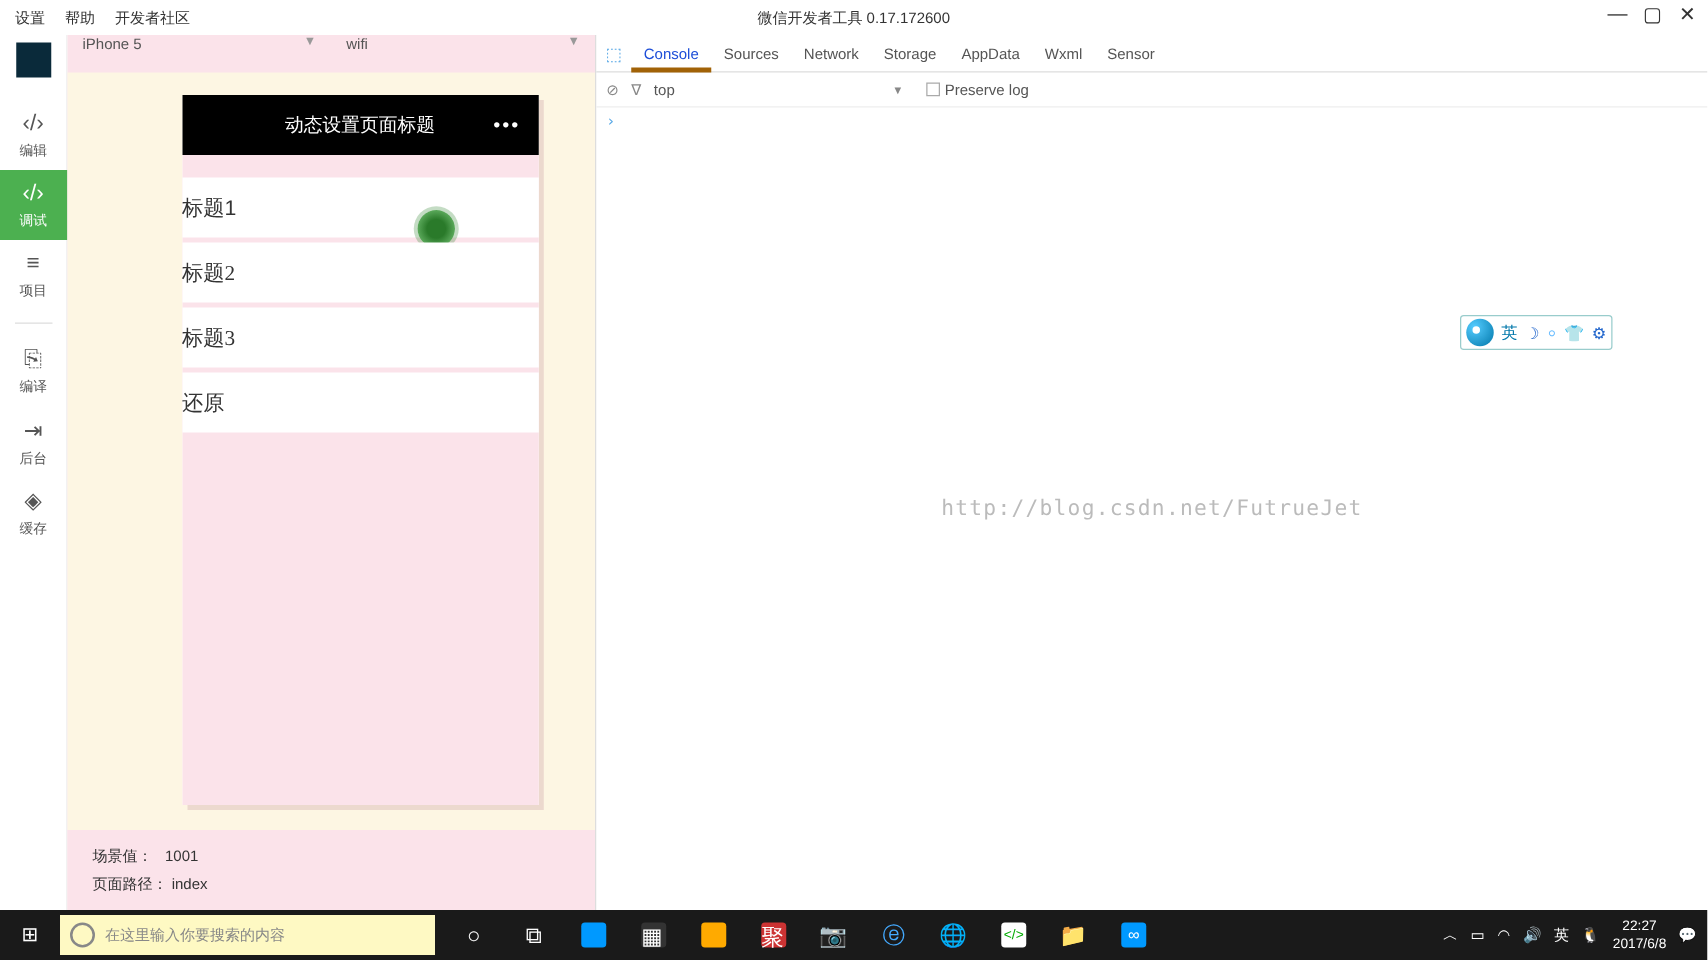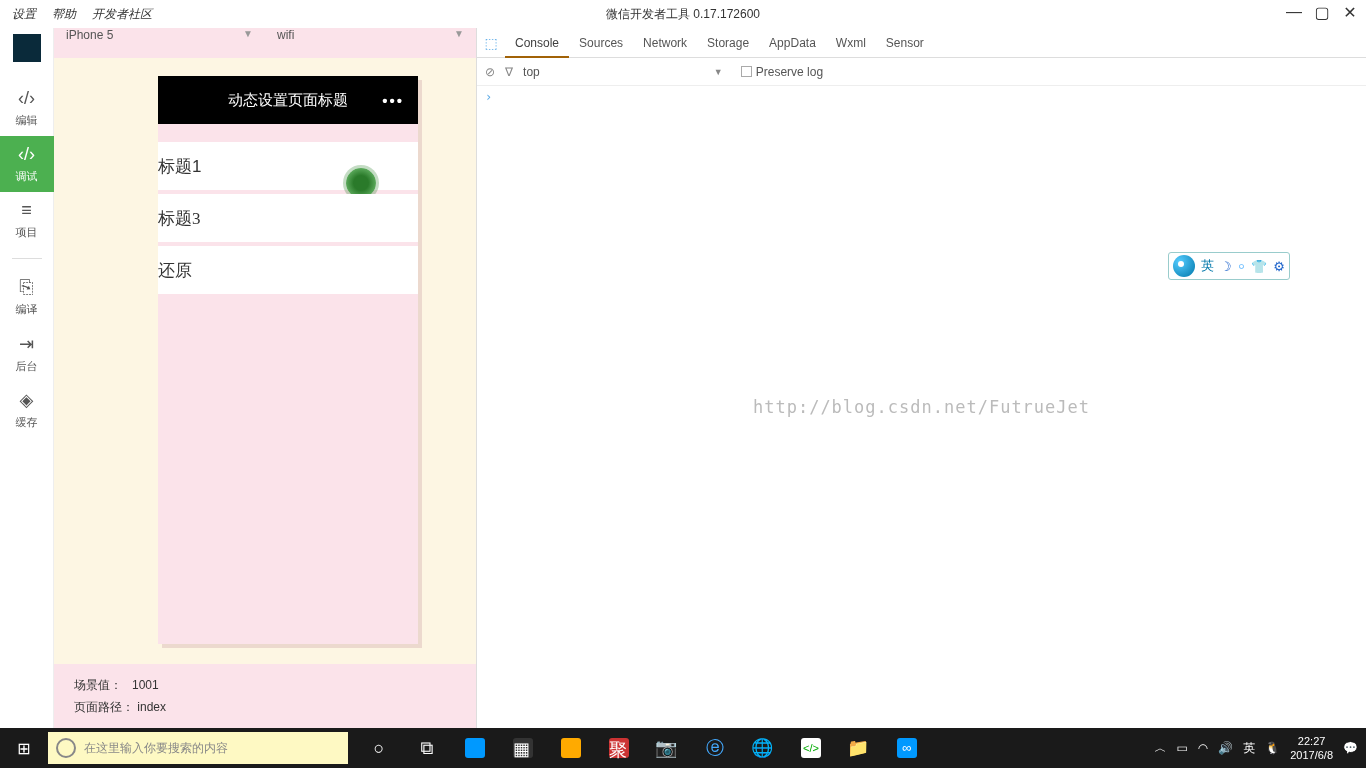--- a/index.html
+++ b/index.html
@@ -1,20 +1,20 @@
 <!DOCTYPE html>
 <html><head>
 <meta charset="utf-8">
 <style>
 * { margin:0; padding:0; box-sizing:border-box; font-family:"Microsoft YaHei",sans-serif; }
 body { width:1366px; height:768px; overflow:hidden; background:#fff; position:relative; }
 
 
 .menubar { height:28px; display:flex; align-items:center; padding:0 12px; font-size:12px; color:#333; }
-.menubar .mi { margin-right:16px; cursor:default;font-style:italic; }
+.menubar .mi { margin-right:16px; cursor:default; }
 .titlebar { position:absolute; top:0; left:0; right:0; height:28px; display:flex; align-items:center; justify-content:center; font-size:12px; color:#333; pointer-events:none; }
 .win-controls { position:absolute; top:4px; right:8px; display:flex; gap:12px; }
 .win-controls span { width:16px; height:16px; display:inline-flex; align-items:center; justify-content:center; color:#333; }
 
 
 .main { display:flex; height:700px; }
 
 
 .lbar { width:54px; background:#fff; border-right:1px solid #eee; display:flex; flex-direction:column; align-items:center; padding-top:6px; }
 .lbar .logo { width:28px; height:28px; background:#0a2a3a; margin-bottom:18px; }
@@ -22,36 +22,36 @@
 .lbar .tool.active { background:#4cb050; color:#fff; }
 .lbar .tool .ico { font-size:18px; margin-bottom:4px; }
 .lbar .sep { width:30px; height:1px; background:#ddd; margin:10px 0; }
 
 
 .simpanel { width:422px; background:#fbe3ea; display:flex; flex-direction:column; }
 .simhead { height:30px; display:flex; align-items:center; }
 .simhead .sel { flex:1; height:30px; display:flex; align-items:flex-start; justify-content:space-between; padding:0 12px; font-size:12px; color:#555; cursor:pointer; }
 .simhead .sel .arr { font-size:10px; color:#999; }
 .simbody { flex:1; background:#fdf6e3; position:relative; display:flex; justify-content:center; padding-top:18px; }
-.phone { width:260px; height:568px; background:#fff; box-shadow:4px 4px 0 rgba(200,150,160,.3); position:relative;margin-left:46px; }
+.phone { width:285px; height:568px; background:#fff; box-shadow:4px 4px 0 rgba(200,150,160,.3); position:relative;margin-left:46px; }
 .phone-nav { height:48px; background:#000; color:#fff; display:flex; align-items:center; justify-content:center; font-size:15px; position:relative; }
 .phone-nav .dots { position:absolute; right:14px; letter-spacing:2px; font-weight:bold; }
 .phone-body { background:#fbe3ea; height:520px; padding-top:14px; }
 .row { height:48px; background:#fff; margin:4px 0; display:flex; align-items:center; justify-content:flex-start; font-size:17px; color:#333; font-family:"SimSun",serif; position:relative; }
 .ripple { position:absolute; width:30px; height:30px; border-radius:50%; background:radial-gradient(circle,#2a7a2a 35%,#5aa85a 70%); left:188px; top:26px; box-shadow:0 0 0 3px rgba(60,140,60,.3); }
 
 .simfoot { background:#fbe3ea; padding:10px 20px; font-size:12px; color:#333; line-height:22px; }
 
 
 .devpanel { flex:1; border-left:1px solid #ddd; display:flex; flex-direction:column; position:relative; }
 
 .devtabs { height:30px; display:flex; align-items:center; border-bottom:1px solid #ddd; font-size:12px; color:#555; }
 .devtabs .pick { width:28px; text-align:center; color:#5aa9e6; font-size:14px; }
 .devtabs .dtab { padding:0 10px; height:30px; line-height:30px; cursor:pointer; }
-.devtabs .dtab.active { color:#404040; border-bottom:2px solid #a16207; }
+.devtabs .dtab.active { color:#1d4ed8; border-bottom:4px solid #a16207; }
 
 .devfilter { height:28px; display:flex; align-items:center; border-bottom:1px solid #eee; font-size:12px; color:#555; padding:0 8px; gap:10px; }
 .devfilter .fico { color:#888; }
 .devfilter .scope { display:flex; gap:4px; }
 .devfilter .plog { display:flex; align-items:center; gap:4px; margin-left:8px; }
 .devfilter .plog .cb { width:11px; height:11px; border:1px solid #aaa; display:inline-block; }
 
 .devbody { flex:1; position:relative; padding:4px 8px; font-size:12px; }
 .prompt { color:#5aa9e6; font-family:monospace; }
 .watermark { position:absolute; left:50%; top:50%; transform:translate(-50%,-50%); color:#bbb; font-size:17px; font-family:monospace; letter-spacing:1px; }
@@ -136,20 +136,21 @@
       <div class="phone">
         <div class="phone-nav">
           <span>动态设置页面标题</span>
           <span class="dots">•••</span>
         </div>
         <div class="phone-body">
           <div class="row">
             <span>标题1</span>
             <span class="ripple"></span>
           </div>
+          <div class="row">标题2</div>
           <div class="row">标题3</div>
           <div class="row">还原</div>
         </div>
       </div>
     </div>
     <div class="simfoot">
       <div>
         <span>场景值：</span>&nbsp;&nbsp;
         <span>1001</span>
       </div>

